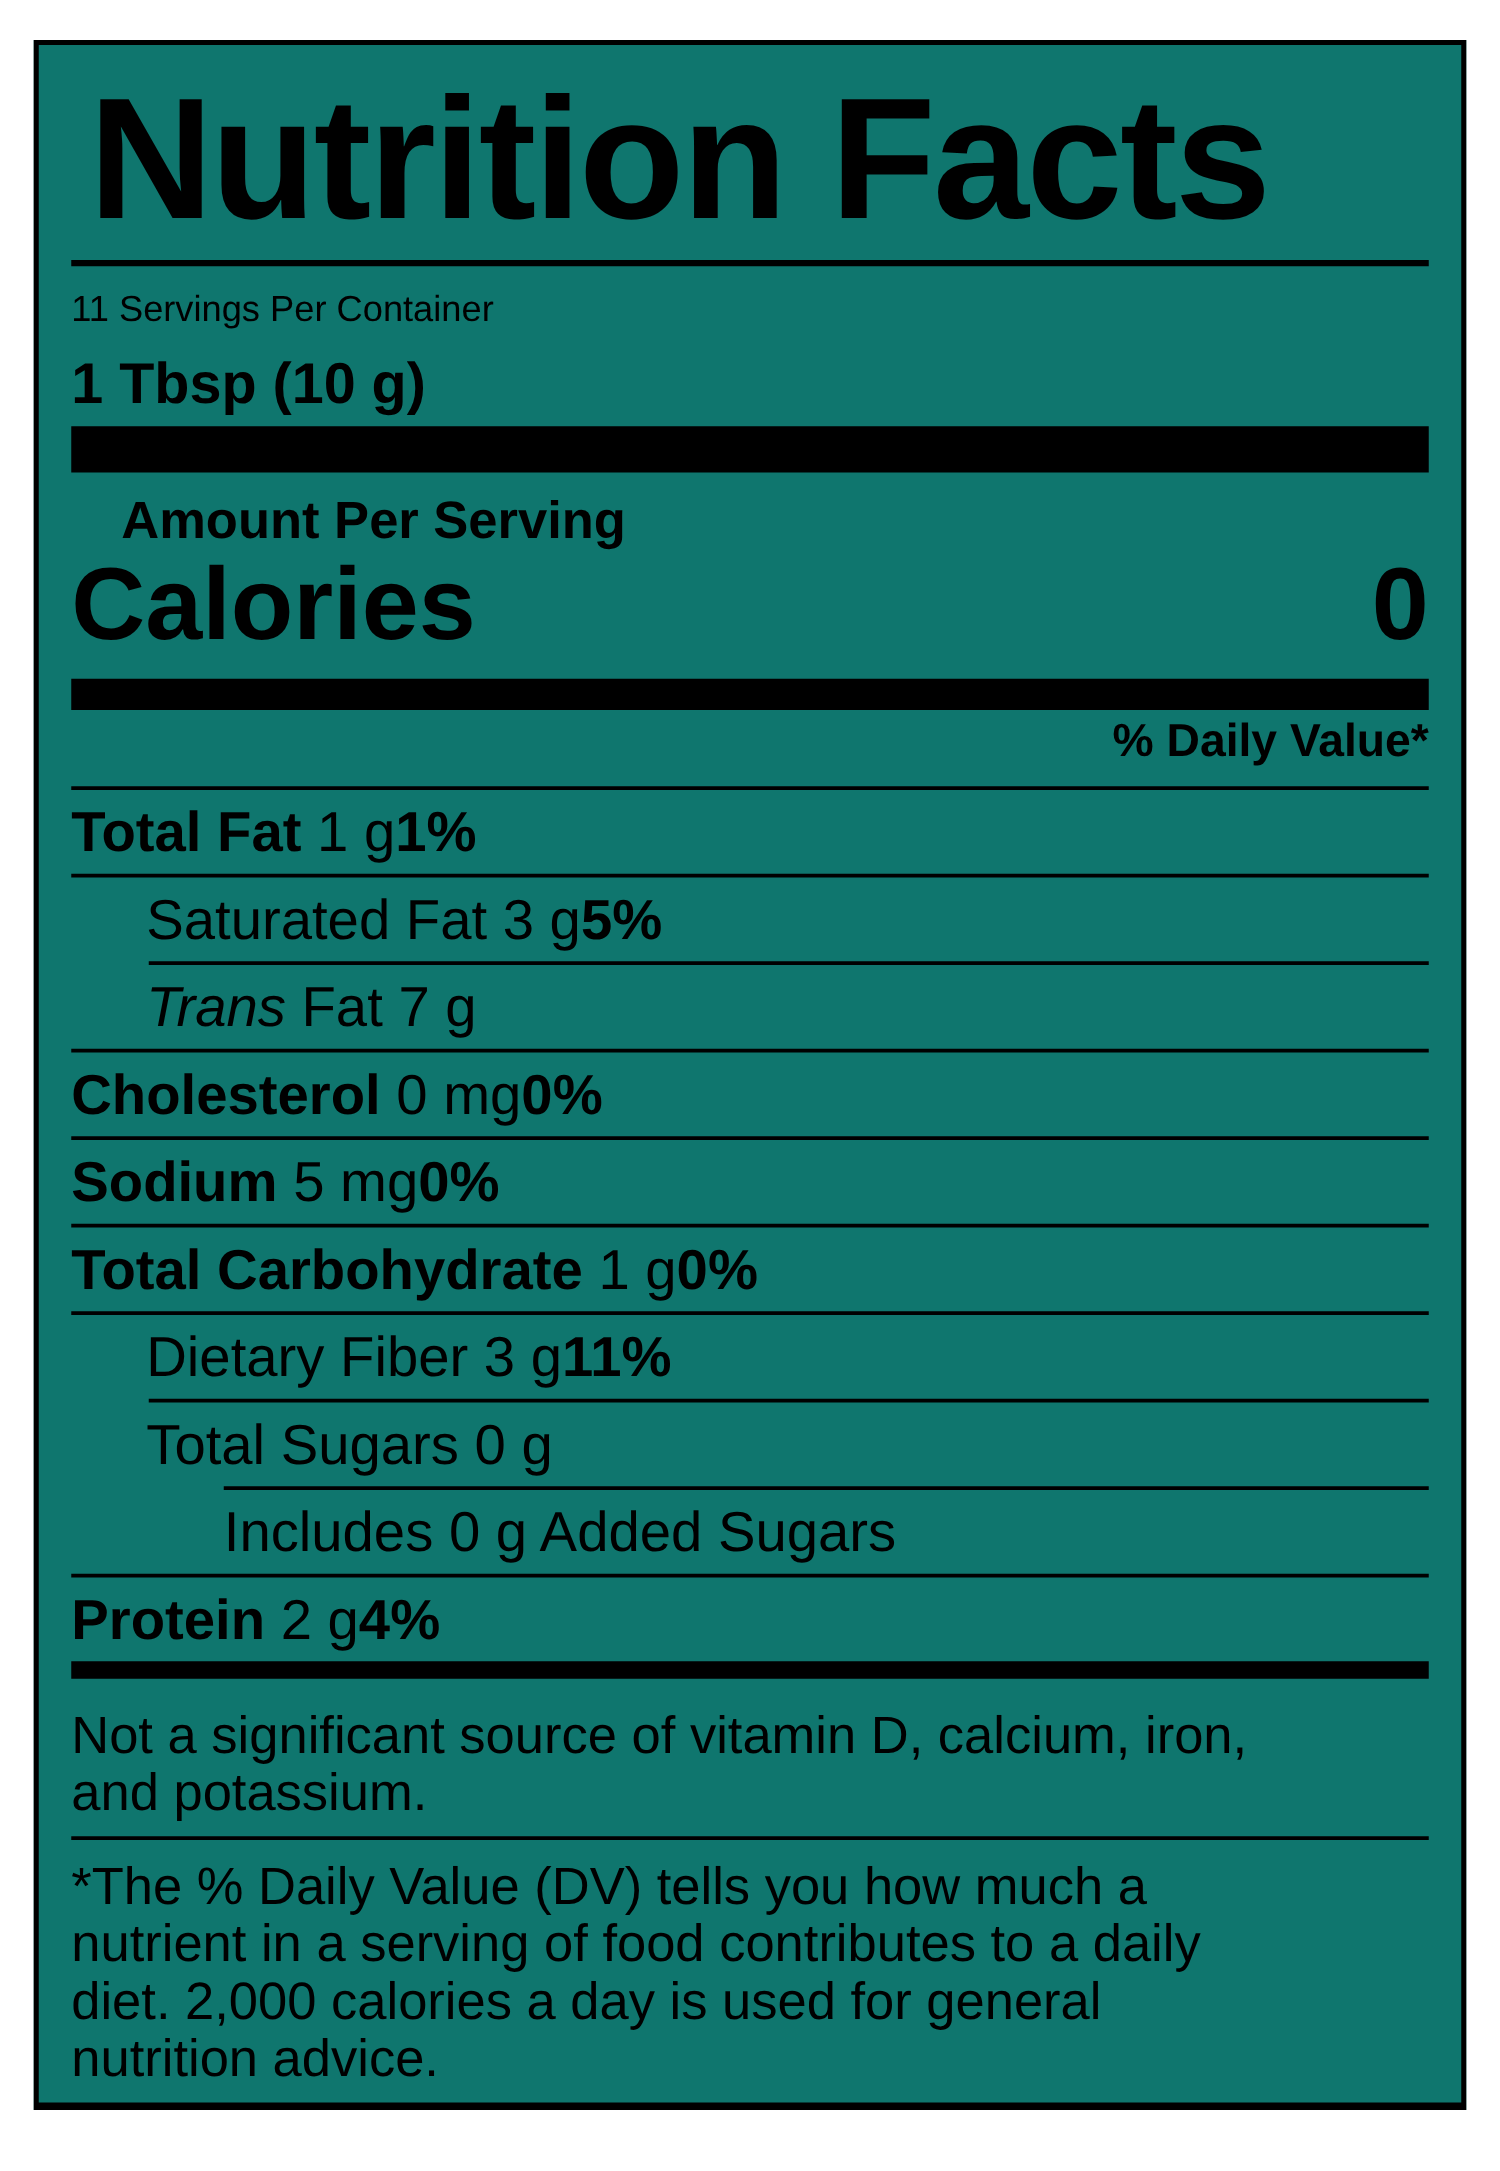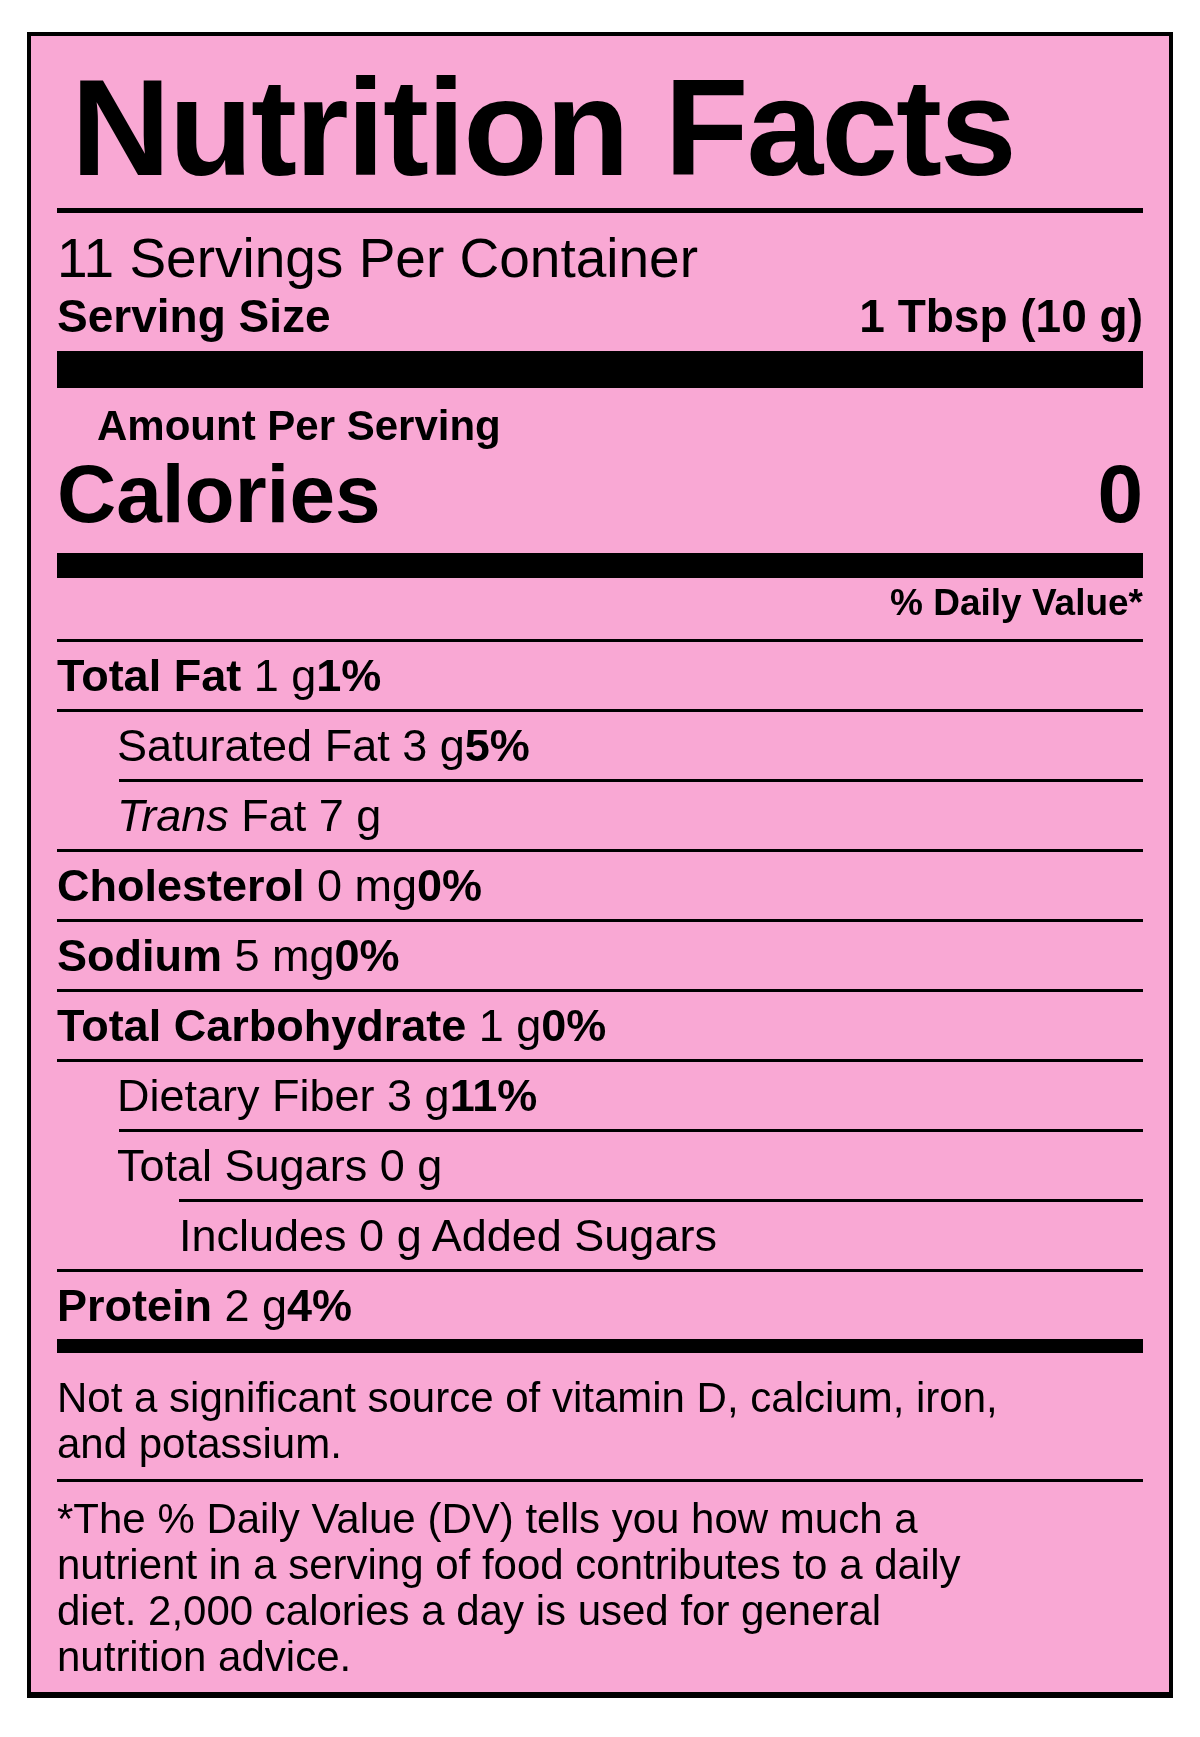--- a/index.html
+++ b/index.html
@@ -8,38 +8,38 @@
     width: 1200px;
     font-family: "Liberation Sans", sans-serif;
     color: #000;
     -webkit-font-smoothing: antialiased;
   }
   .nf-label {
     width: 1146px;
     margin: 32px 0 0 27px;
     border: 4px solid #000;
     border-bottom-width: 6px;
-    background: #f9a8d4;
+    background: #0f766e;
   }
   .content { padding: 0 26px 12px 26px; }
 
   .nf-title {
     font-size: 138px;
     font-weight: bold;
     line-height: 1.0;
     letter-spacing: -2px;
     margin: 22px 0 12px 14px;
     white-space: nowrap;
   }
   .title-rule { height: 5px; background: #000; }
 
   .servings {
-    font-size: 55px;
+    font-size: 29px;
     line-height: 58px;
-    margin-top: 16px;
+    margin-top: 6px;
   }
   .size-row {
     display: flex;
     justify-content: space-between;
     align-items: baseline;
     font-size: 46px;
     font-weight: bold;
     line-height: 59px;
   }
 
@@ -112,21 +112,20 @@
 
 <div class="nf-label">
   <div class="content">
 
     <div class="nf-title">Nutrition Facts</div>
     <div class="title-rule"></div>
 
     <div class="servings">11 Servings Per Container</div>
 
     <div class="size-row">
-      <span>Serving Size</span>
       <span>1 Tbsp (10 g)</span>
     </div>
 
     <div class="bar bar-1"></div>
 
     <div class="amount">Amount Per Serving</div>
 
     <div class="cal-row">
       <span>Calories</span>
       <span>0</span>

